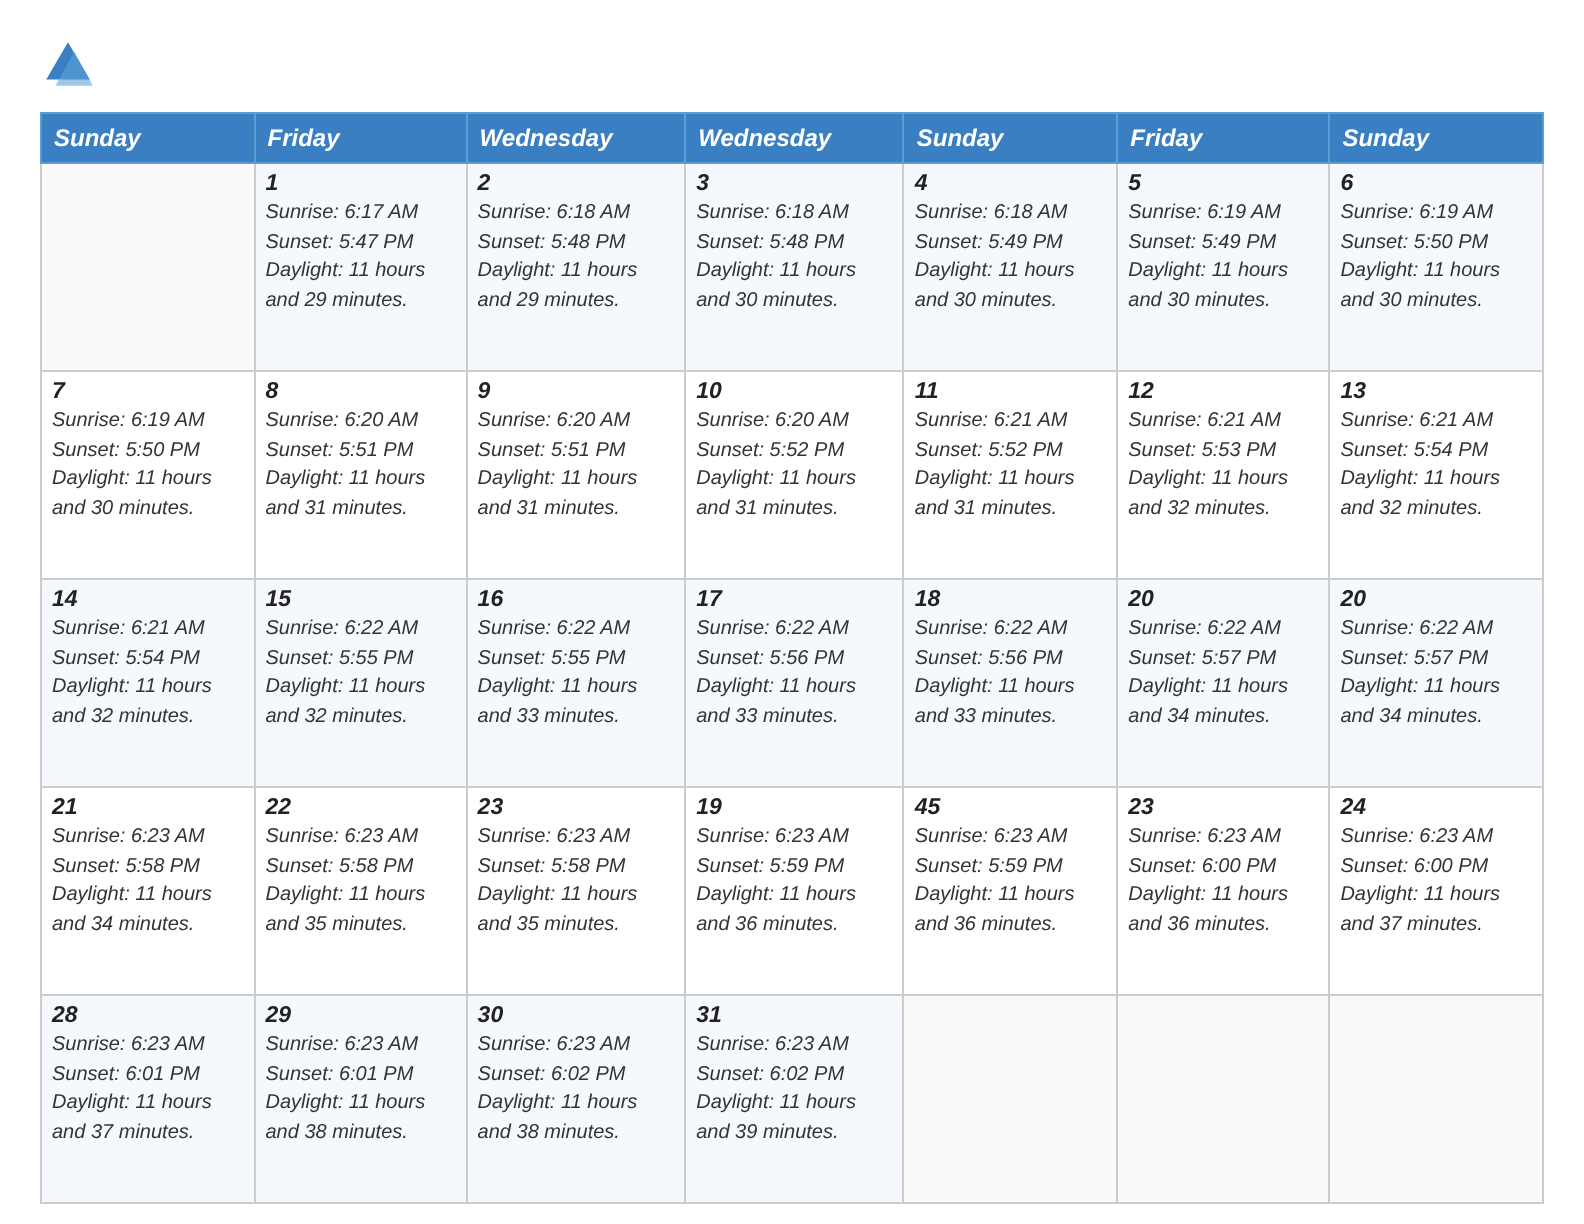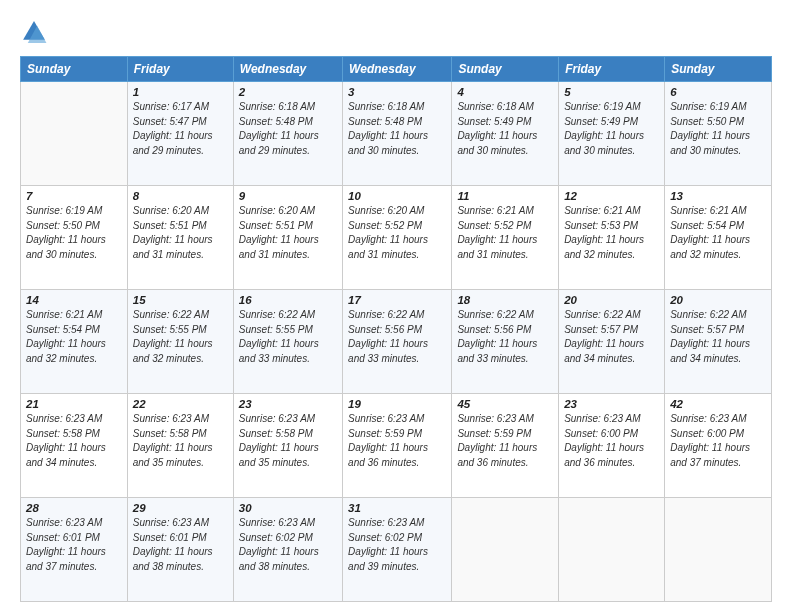--- a/index.html
+++ b/index.html
@@ -234,21 +234,21 @@
           </td>
           <td>
             <div class="day-num">45</div>
             <div class="day-detail">Sunrise: 6:23 AM<br>Sunset: 5:59 PM<br>Daylight: 11 hours and 36 minutes.</div>
           </td>
           <td>
             <div class="day-num">23</div>
             <div class="day-detail">Sunrise: 6:23 AM<br>Sunset: 6:00 PM<br>Daylight: 11 hours and 36 minutes.</div>
           </td>
           <td>
-            <div class="day-num">42</div>
+            <div class="day-num">24</div>
             <div class="day-detail">Sunrise: 6:23 AM<br>Sunset: 6:00 PM<br>Daylight: 11 hours and 37 minutes.</div>
           </td>
         </tr>
         <tr>
           <td>
             <div class="day-num">28</div>
             <div class="day-detail">Sunrise: 6:23 AM<br>Sunset: 6:01 PM<br>Daylight: 11 hours and 37 minutes.</div>
           </td>
           <td>
             <div class="day-num">29</div>

